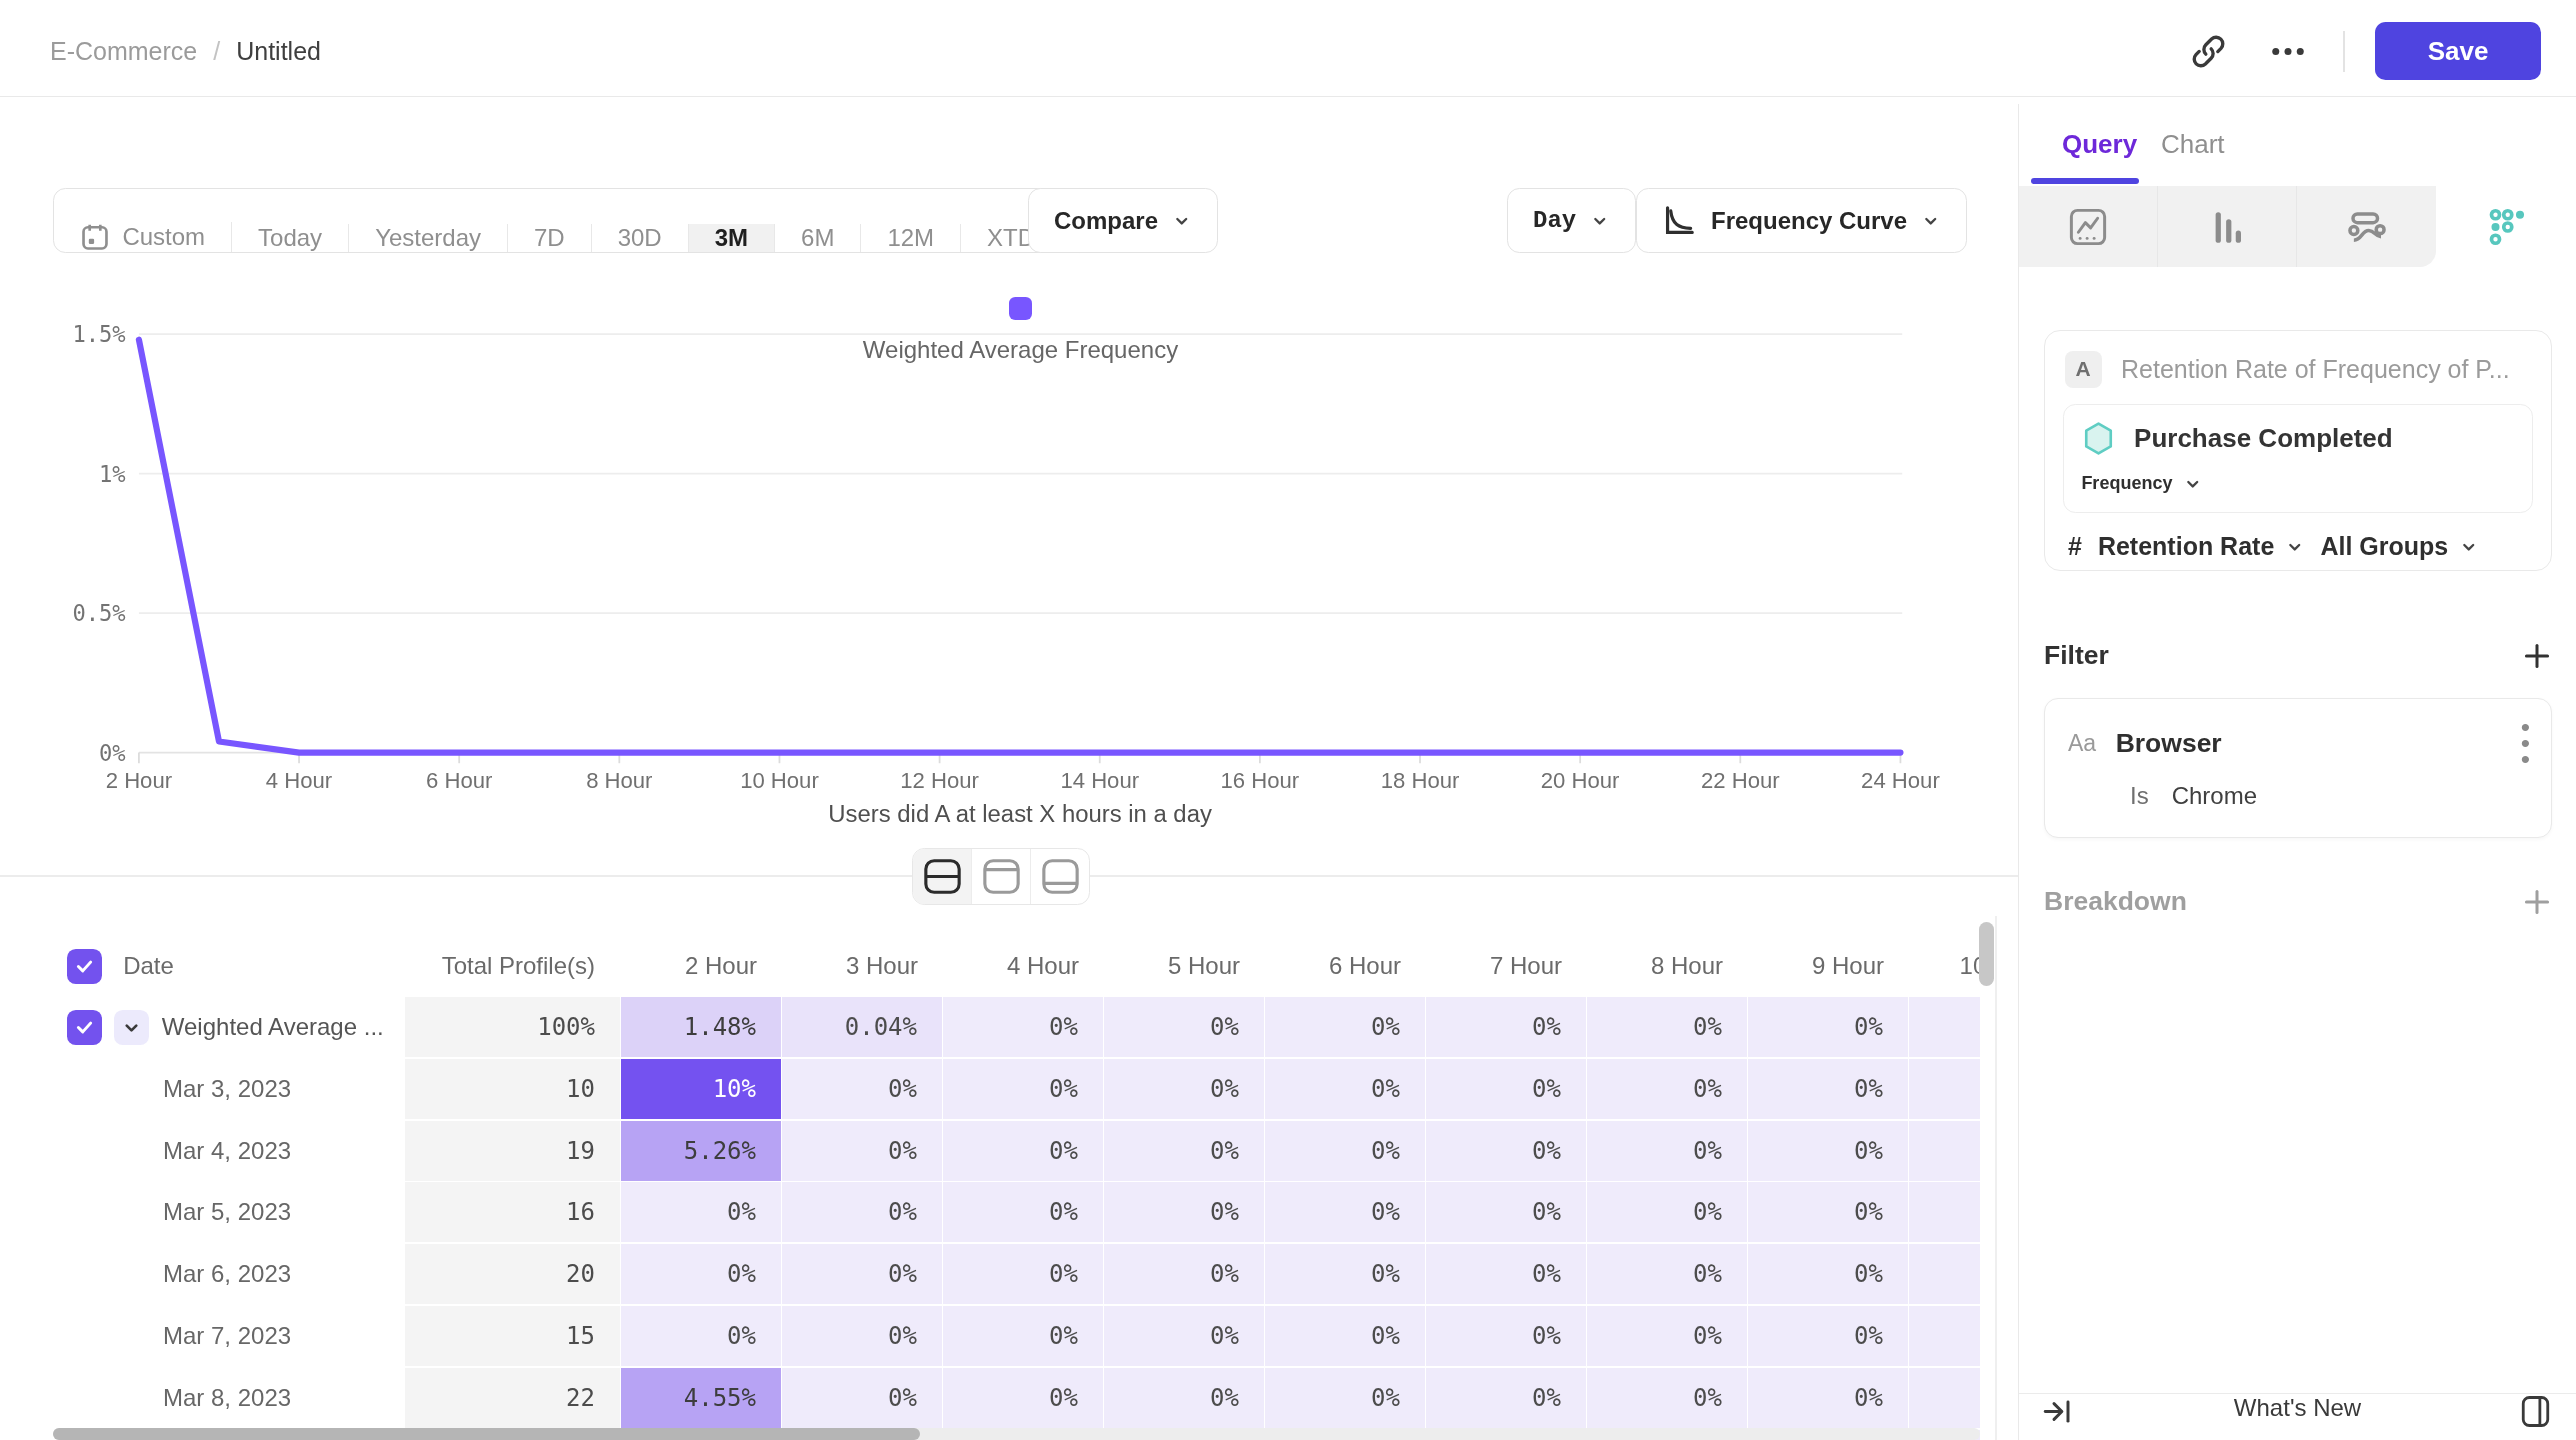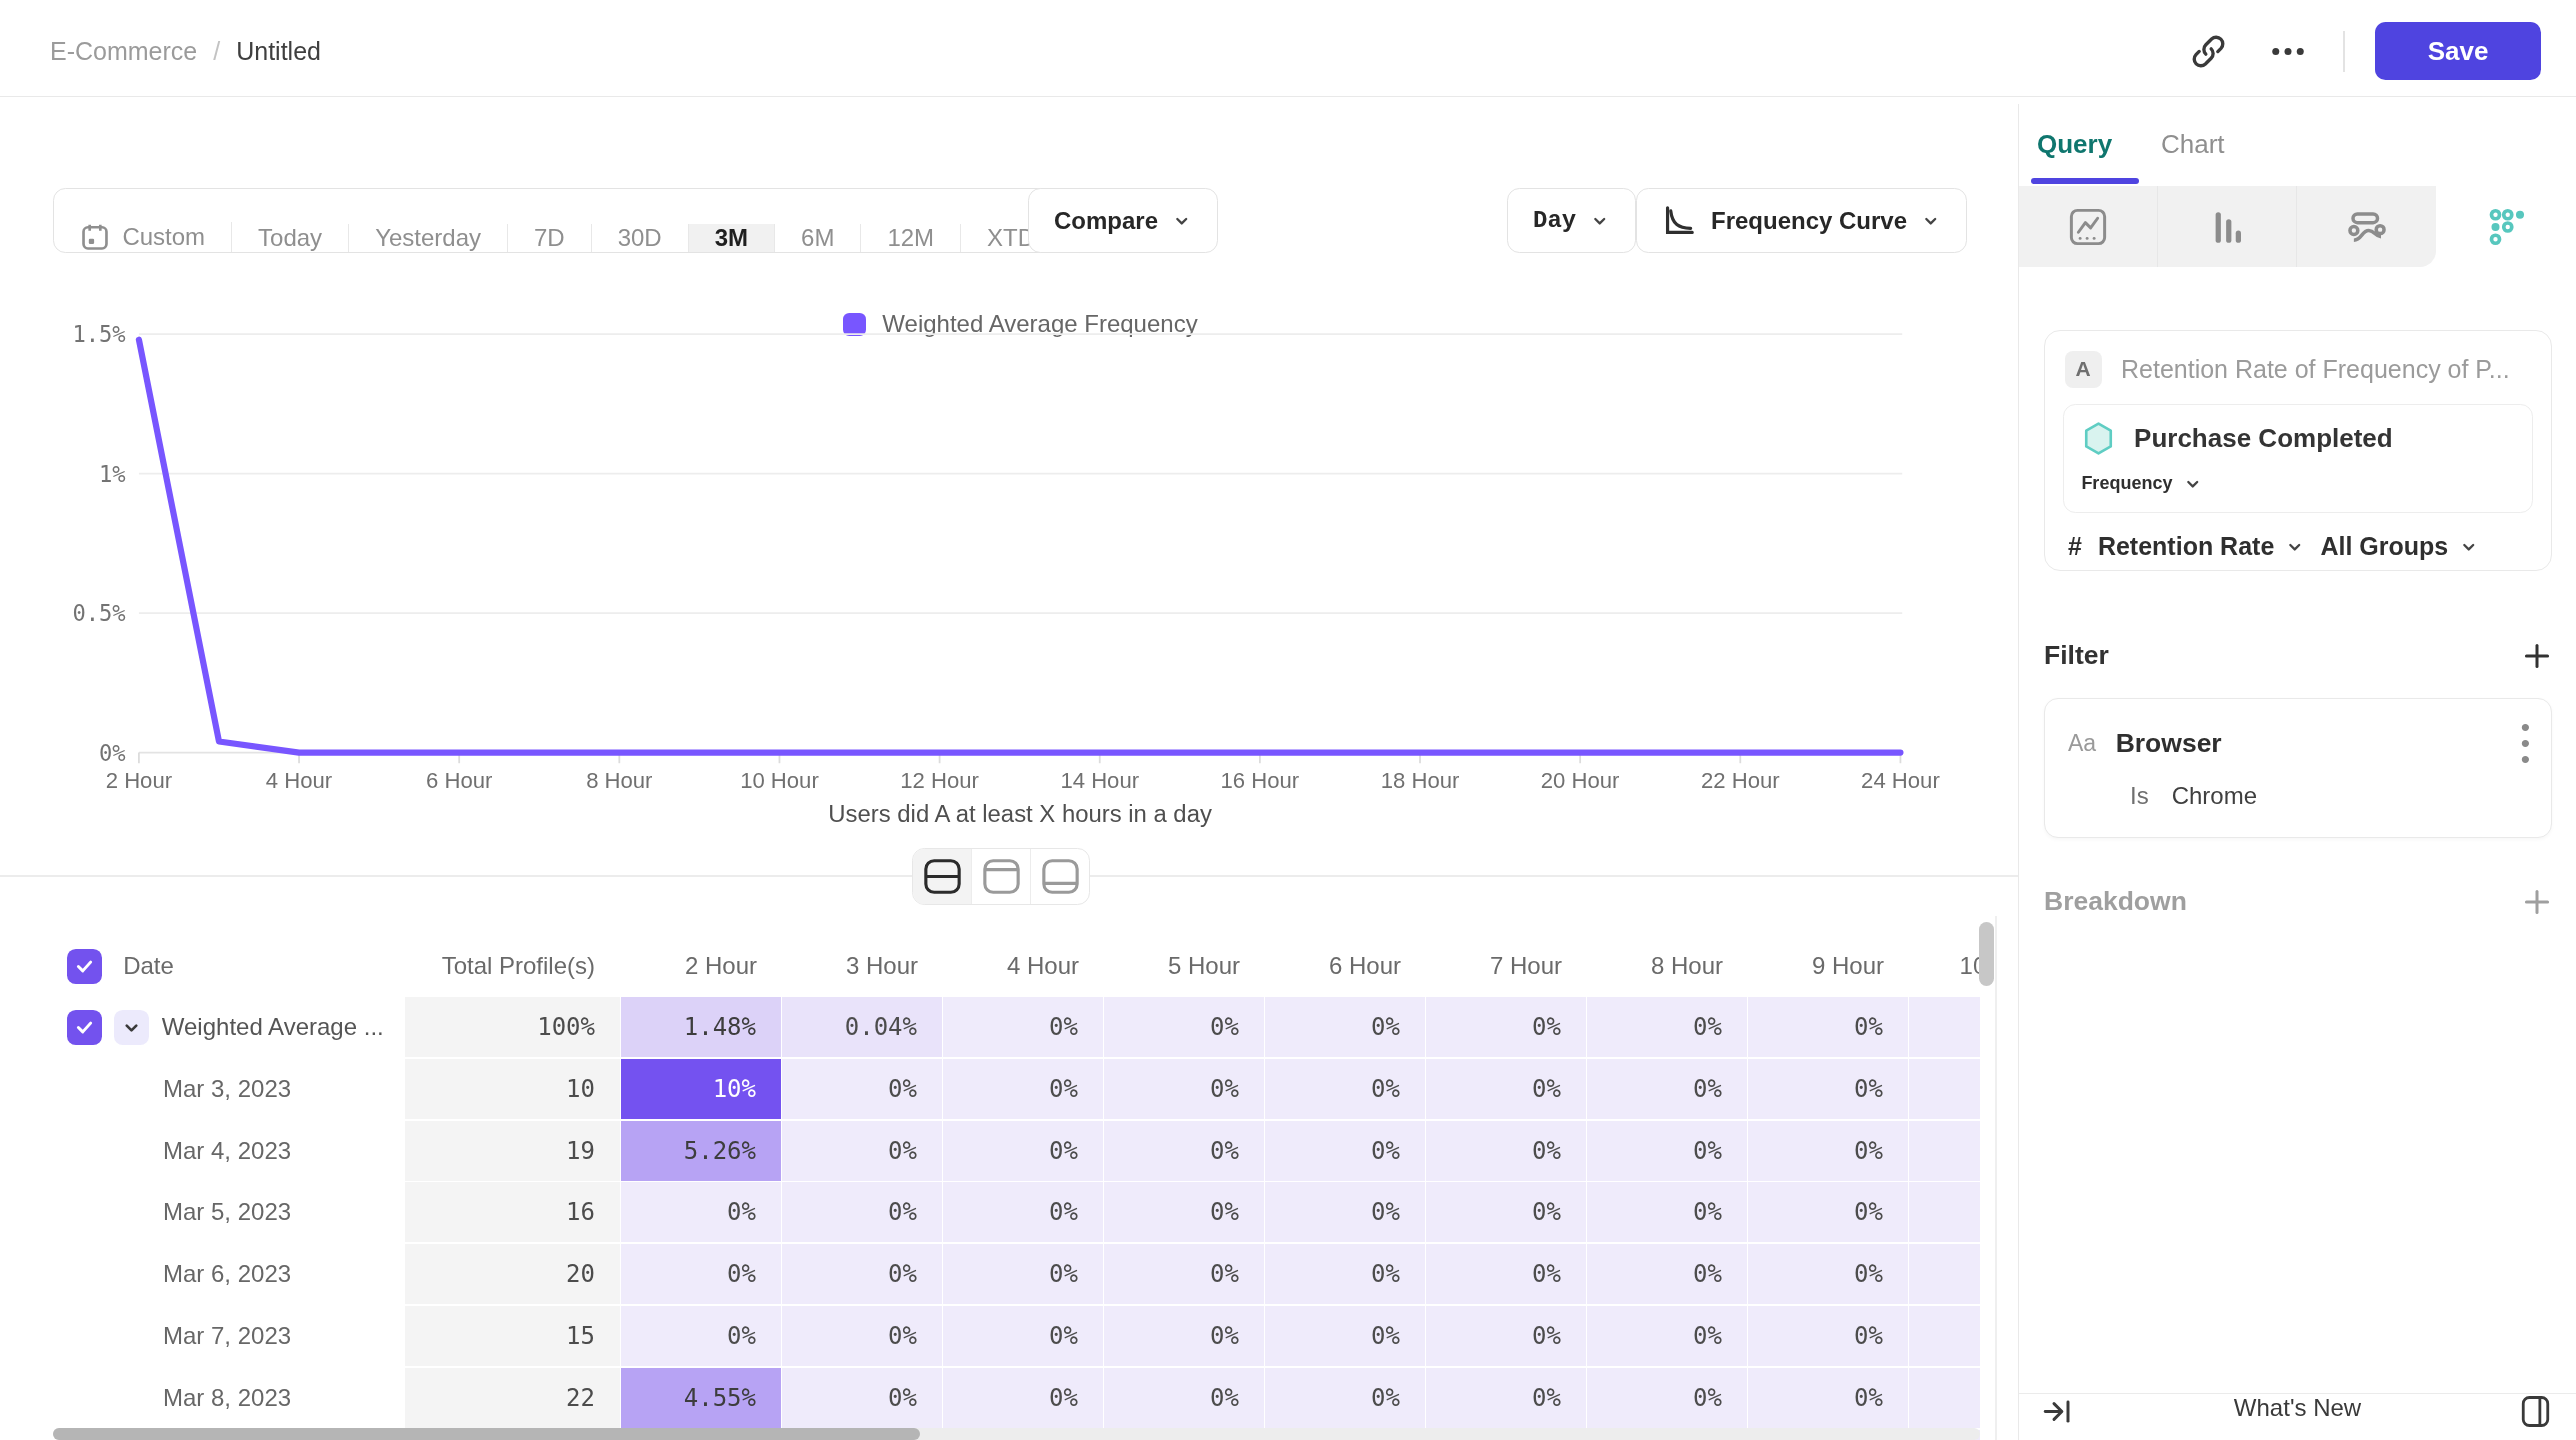--- a/index.html
+++ b/index.html
@@ -30,22 +30,22 @@
   .seg-item{display:flex;align-items:center;gap:12.4px;padding:0 26px;font-size:24px;color:#8f8f8f;
             border-right:1.8px solid #e8e8e8;cursor:pointer;white-space:nowrap;}
   .seg-item:last-child{border-right:none;}
   .seg-item.active{background:#f1f1f1;color:#1f1f1f;font-weight:700;}
   .pill-btn{position:absolute;top:0;height:65px;display:flex;align-items:center;gap:14px;padding:0 25px;
             border:1.8px solid #e3e3e3;border-radius:12.4px;box-sizing:border-box;background:#fff;
             font-size:24px;font-weight:600;color:#272727;cursor:pointer;white-space:nowrap;}
   .chev{display:inline-block;}
 
   
-  .legend{position:absolute;left:139px;top:206px;width:1763px;display:flex;justify-content:center;
-          align-items:center;gap:16px;}
+  .legend{position:absolute;left:139px;top:193px;width:1763px;display:flex;justify-content:center;
+          align-items:center;gap:16px;flex-direction:column;}
   .legend-swatch{width:23px;height:23px;border-radius:6.2px;}
   .legend-label{font-size:24px;color:#666;}
 
   
   .chart-svg{position:absolute;left:0;top:0;pointer-events:none;}
 
   
   .mid-divider{position:absolute;left:0;top:771px;width:2019px;height:1.8px;background:#ececec;}
   .layout-toggle{position:absolute;left:912px;top:744px;height:57px;display:flex;background:#fff;
                  border:1.8px solid #e7e7e7;border-radius:12.4px;box-sizing:border-box;overflow:hidden;}
@@ -73,21 +73,21 @@
   .expander{width:35px;min-width:35px;height:35px;border-radius:8.8px;background:#eceafc;display:flex;
             align-items:center;justify-content:center;color:#3a3a3a;cursor:pointer;}
   .hscroll-track{position:absolute;left:53px;top:1324px;width:1927px;height:11.5px;background:#ededed;border-radius:6.2px;}
   .hscroll-thumb{position:absolute;left:53px;top:1324px;width:867px;height:11.5px;background:#b5b5b5;border-radius:6.2px;cursor:grab;}
   .vscroll-thumb{position:absolute;left:1979px;top:818px;width:15px;height:64px;background:#c7c7c7;border-radius:8px;cursor:grab;}
   .table-right-line{position:absolute;left:1995px;top:812px;width:1.8px;height:525px;background:#efefef;}
 
   
   .panel{position:absolute;left:2019px;top:104px;width:557px;height:1337px;background:#fff;box-sizing:border-box;}
   .panel-tab{position:absolute;top:25px;font-size:26px;font-weight:600;cursor:pointer;}
-  .tab-query{left:18px;color:#0f766e;}
+  .tab-query{left:43px;color:#6d28d9;}
   .tab-chart{left:142px;color:#8f8f8f;font-weight:500;}
   .tab-underline{position:absolute;left:12.4px;top:74px;width:108px;height:6.2px;border-radius:3.5px;background:#4f44e0;}
   .charttype-row{position:absolute;left:0;top:82px;width:557px;height:81px;display:flex;}
   .ct-cell{width:139px;display:flex;align-items:center;justify-content:center;background:#f1f1f1;
            border-right:1.8px solid #e7e7e7;box-sizing:border-box;cursor:pointer;}
   .ct-cell:nth-child(3){border-right:none;border-bottom-right-radius:16px;}
   .ct-cell.active{background:#fff;border-right:none;}
 
   .query-card{position:absolute;left:25px;top:226px;width:508px;height:241px;border:1.8px solid #e9e9e9;
               border-radius:16px;box-sizing:border-box;background:#fff;}

